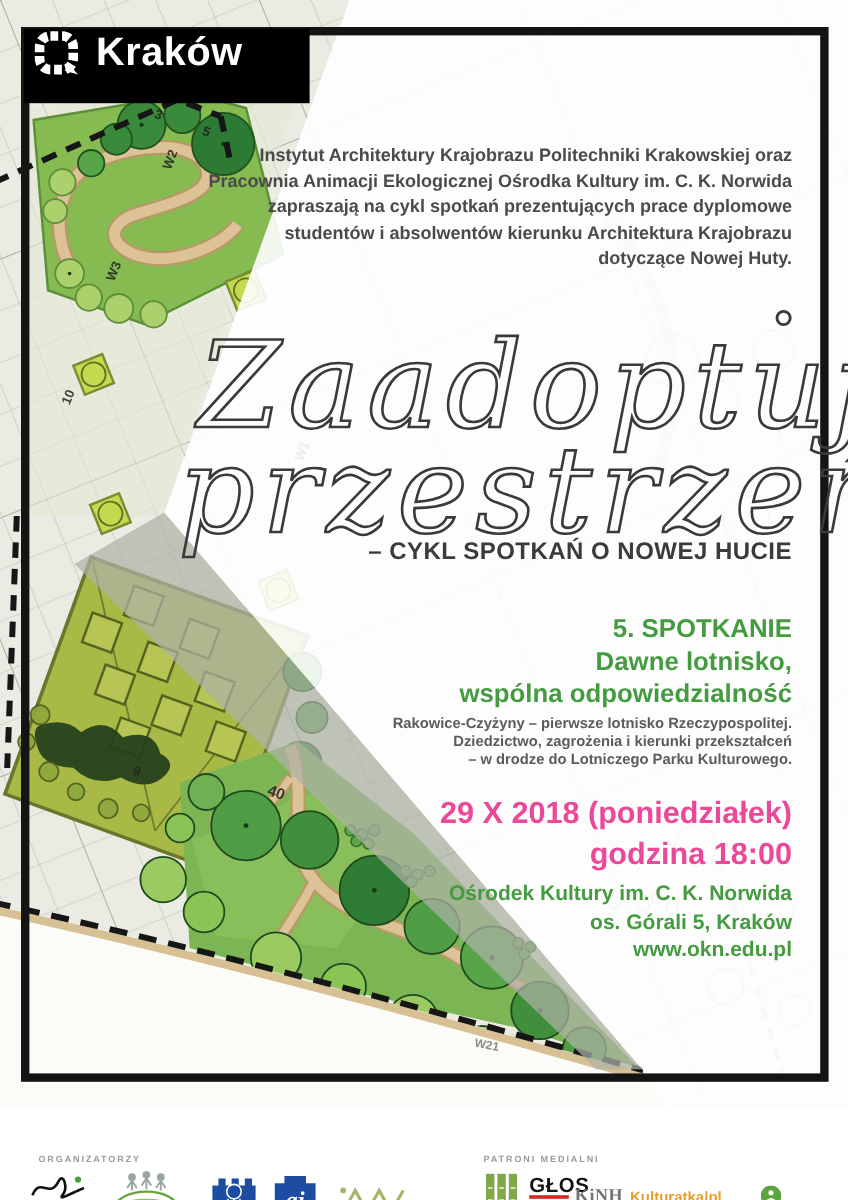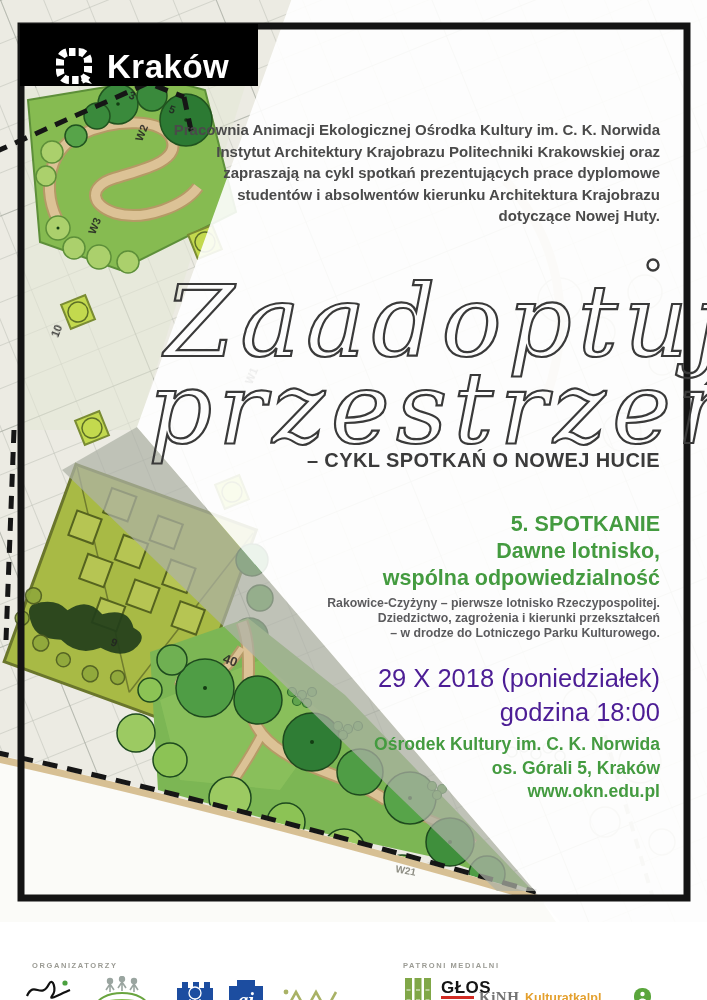--- a/index.html
+++ b/index.html
@@ -1,30 +1,30 @@
 <!DOCTYPE html>
 <html><head>
 <meta charset="utf-8">
 <style>
   html,body{margin:0;padding:0;background:#ffffff;}
   .poster{position:relative;width:707px;height:1000px;overflow:hidden;background:#ffffff;
           font-family:"Liberation Sans",sans-serif;}
   .map-svg{position:absolute;left:0;top:0;}
   
   .banner{position:absolute;left:20px;top:24px;width:238px;height:62px;background:#000;
-          display:flex;align-items:flex-end;gap:13px;padding-left:34px;box-sizing:border-box;}
+          display:flex;align-items:flex-start;gap:13px;padding-left:7px;box-sizing:border-box;}
   .banner .brand{color:#fff;font-size:33px;font-weight:bold;letter-spacing:.5px;}
   
   .rcol{position:absolute;right:47px;text-align:right;}
   .intro{top:119px;font-size:15px;line-height:21.5px;font-weight:bold;color:#4a4a4a;}
   .title-svg{position:absolute;left:0;top:238px;}
   .subtitle{top:449px;font-size:20px;font-weight:bold;color:#3b3b3b;letter-spacing:.4px;}
   .meeting{top:511px;font-size:21.5px;line-height:27px;font-weight:bold;color:#449b40;}
   .desc{top:596px;font-size:12.3px;line-height:15px;font-weight:bold;color:#5b5b5e;}
-  .datetime{top:661px;font-size:25.5px;line-height:34px;font-weight:normal;color:#4c1d95;}
+  .datetime{top:661px;font-size:25.5px;line-height:34px;font-weight:bold;color:#ec4899;}
   .venue{top:733px;font-size:17.5px;line-height:23.5px;font-weight:bold;color:#449b40;}
   
   .footer{position:absolute;left:0;top:922px;width:707px;height:78px;background:#fff;margin-top:36px;}
   .flabel{position:absolute;top:3px;font-size:7.5px;letter-spacing:1.6px;color:#9b9b94;font-weight:bold;}
   .logo{position:absolute;}
   .norwid-txt{font-size:5px;line-height:6px;color:#3c3c3c;text-align:center;width:58px;}
   .glos-title{font-size:17px;font-weight:bold;color:#141414;line-height:15px;letter-spacing:.5px;}
   .glos-bar{width:33px;height:3px;background:#d12b23;margin:1px 0 1px 0;}
   .glos-sub{font-size:4.2px;color:#555;line-height:5px;}
   .kinh{font-size:15px;font-weight:bold;color:#737373;letter-spacing:.5px;font-family:"Liberation Serif",serif;}
@@ -243,22 +243,22 @@
 
   <div class="banner">
     <svg width="40" height="40" viewBox="0 0 40 40">
       <rect x="6" y="6" width="28" height="28" rx="9" fill="none" stroke="#ffffff" stroke-width="8" stroke-dasharray="6.5 3.2"></rect>
       <path d="M30,29 L38,38 L27,35 Z" fill="#ffffff"></path>
     </svg>
     <span class="brand">Kraków</span>
   </div>
 
   <div class="rcol intro">
+    <div>Instytut Architektury Krajobrazu Politechniki Krakowskiej oraz</div>
     <div>Pracownia Animacji Ekologicznej Ośrodka Kultury im. C. K. Norwida</div>
-    <div>Instytut Architektury Krajobrazu Politechniki Krakowskiej oraz</div>
     <div>zapraszają na cykl spotkań prezentujących prace dyplomowe</div>
     <div>studentów i absolwentów kierunku Architektura Krajobrazu</div>
     <div>dotyczące Nowej Huty.</div>
   </div>
 
   <svg class="title-svg" width="707" height="240" viewBox="0 0 707 240">
     <g font-family="DejaVu Serif, serif" font-style="italic" font-size="100" letter-spacing="6" fill="none" stroke="#3a3a3a" stroke-width="2.2" text-anchor="middle">
       <text x="448" y="118">Zaadoptuj</text>
       <text x="448" y="205">przestrzeń</text>
     </g>

